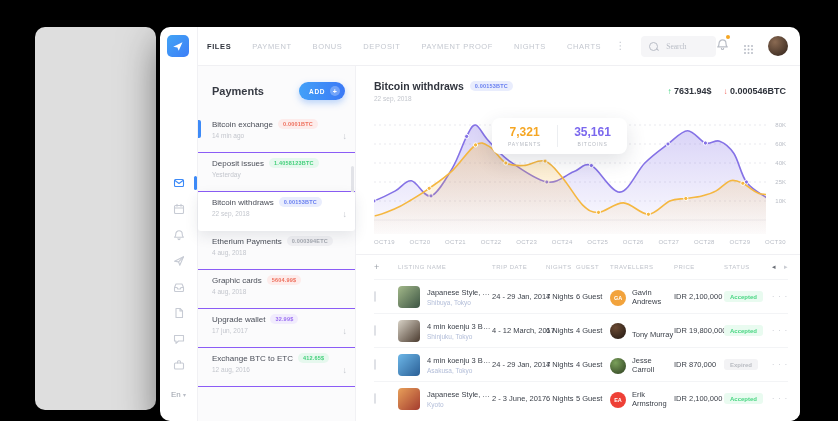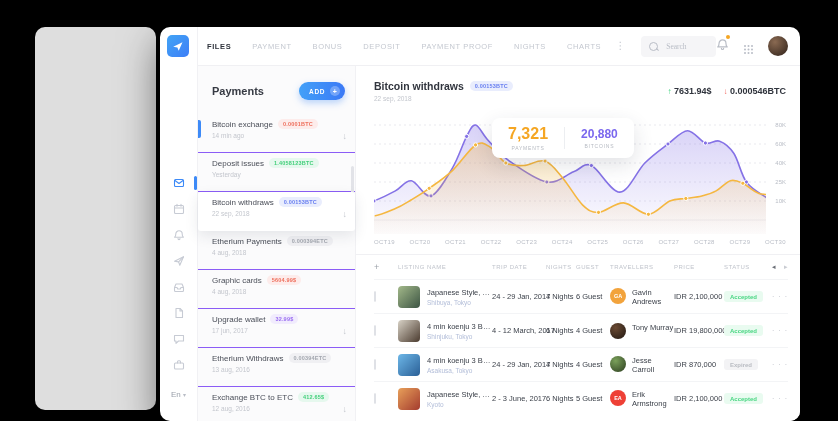--- a/index.html
+++ b/index.html
@@ -66,41 +66,41 @@
   .ch-date{font-size:6.5px;color:#c3c6cd;}
   .ch-deltas{margin-left:auto;display:flex;align-items:flex-start;gap:12px;font-size:9px;font-weight:bold;color:#2f333c;}
   .arr-up{color:#3fd37e;font-size:8px;}
   .arr-dn{color:#f0665e;font-size:8px;}
   .chart-wrap{position:relative;height:132px;margin:2px 14px 0 18px;flex:none;}
   .ylabs{position:absolute;right:0;top:0;bottom:0;width:18px;pointer-events:none;}
   .ylab{position:absolute;right:0;font-size:6px;color:#b9bdc6;}
   .tooltip{position:absolute;left:118px;top:14px;background:#fff;border-radius:8px;box-shadow:0 7px 20px rgba(40,48,74,.14);display:flex;align-items:center;padding:7px 0;z-index:3;}
   .tt-col{padding:0 16px;text-align:center;}
   .tt-col + .tt-col{border-left:1px solid #eceef1;}
-  .tt-val-o{font-size:16px;font-weight:bold;color:#f5a623;}
+  .tt-val-o{font-size:12px;font-weight:bold;color:#f5a623;}
   .tt-val-p{font-size:12px;font-weight:bold;color:#7b68ee;}
   .tt-lab{font-size:5px;letter-spacing:.8px;color:#b6bac2;margin-top:2px;}
   .xlabels{display:flex;justify-content:space-between;margin:3px 14px 0 18px;font-size:6px;color:#b9bdc6;letter-spacing:.3px;flex:none;}
   .sec-divider{border:0;border-top:1px solid #f0f0f3;margin:9px 0 0 0;flex:none;}
   
   .table{padding:0 12px 0 18px;flex:1;min-height:0;}
   .trow{display:grid;grid-template-columns:24px 94px 54px 30px 34px 64px 50px 42px 1fr;align-items:center;}
   .thead{height:24px;font-size:6px;letter-spacing:.5px;color:#c0c4cc;}
   .th{white-space:nowrap;}
   .th-plus{color:#9ea3ab;font-size:9px;cursor:pointer;}
   .pager{display:flex;gap:8px;justify-content:flex-end;font-size:7px;}
   .pg-prev{color:#6a6e76;cursor:pointer;}
   .pg-next{color:#c9ccd2;cursor:pointer;}
   .tr{height:33px;border-top:1px solid #f3f4f6;font-size:7.5px;color:#3d424b;}
   .cb{width:9px;height:9px;border:1px solid #dfe1e6;border-radius:2.5px;background:#fff;cursor:pointer;}
   .listing{display:flex;align-items:center;gap:7px;min-width:0;}
   .thumb{width:22px;height:22px;border-radius:4px;flex:none;}
   .l-name{font-size:7.5px;color:#3d424b;white-space:nowrap;overflow:hidden;text-overflow:ellipsis;}
   .l-loc{font-size:6.5px;color:#b2bdd8;margin-top:2px;white-space:nowrap;}
-  .trav{display:flex;align-items:flex-start;gap:6px;min-width:0;}
+  .trav{display:flex;align-items:flex-end;gap:6px;min-width:0;}
   .t-avatar{width:16px;height:16px;border-radius:50%;flex:none;display:flex;align-items:center;justify-content:center;font-size:5.5px;font-weight:bold;color:#fff;}
   .status-badge{font-size:6px;font-weight:bold;padding:2.5px 6px;border-radius:3px;display:inline-block;}
   .st-accepted{background:#e9fbf0;color:#4ad683;}
   .st-expired{background:#f3f3f5;color:#b9bcc2;}
   .row-menu{text-align:right;color:#c3c6cd;font-size:7px;letter-spacing:1px;cursor:pointer;white-space:nowrap;}
   .num{white-space:nowrap;}
 </style>
 </head>
 <body>
 
@@ -301,30 +301,20 @@
               <div class="pi-main">
                 <div class="pi-top">
                   <span class="pi-title">Upgrade wallet</span>
                   <span class="badge b-purple">32.99$</span>
                 </div>
                 <div class="pi-date">17 jun, 2017</div>
               </div>
               <span class="pi-dl">↓</span>
             </li>
 
-            <li class="pay-item">
-              <div class="pi-main">
-                <div class="pi-top">
-                  <span class="pi-title">Etherium Withdraws</span>
-                  <span class="badge b-gray">0.00394ETC</span>
-                </div>
-                <div class="pi-date">13 aug, 2016</div>
-              </div>
-              <span class="pi-dl" style="visibility: hidden;">↓</span>
-            </li>
 
             <li class="pay-item">
               <div class="pi-main">
                 <div class="pi-top">
                   <span class="pi-title">Exchange BTC to ETC</span>
                   <span class="badge b-green">412.65$</span>
                 </div>
                 <div class="pi-date">12 aug, 2016</div>
               </div>
               <span class="pi-dl">↓</span>
@@ -395,21 +385,21 @@
               <span class="ylab" style="top: 55.5px;">40K</span>
               <span class="ylab" style="top: 36.5px;">60K</span>
               <span class="ylab" style="top: 17.5px;">80K</span>
             </div>
           <div class="tooltip">
             <div class="tt-col">
               <div class="tt-val-o">7,321</div>
               <div class="tt-lab">PAYMENTS</div>
             </div>
             <div class="tt-col">
-              <div class="tt-val-p">20,880</div>
+              <div class="tt-val-p">35,161</div>
               <div class="tt-lab">BITCOINS</div>
             </div>
           </div>
         </div>
         <div class="xlabels">
 
             <span class="xlab">OCT19</span>
 
             <span class="xlab">OCT20</span>
 

